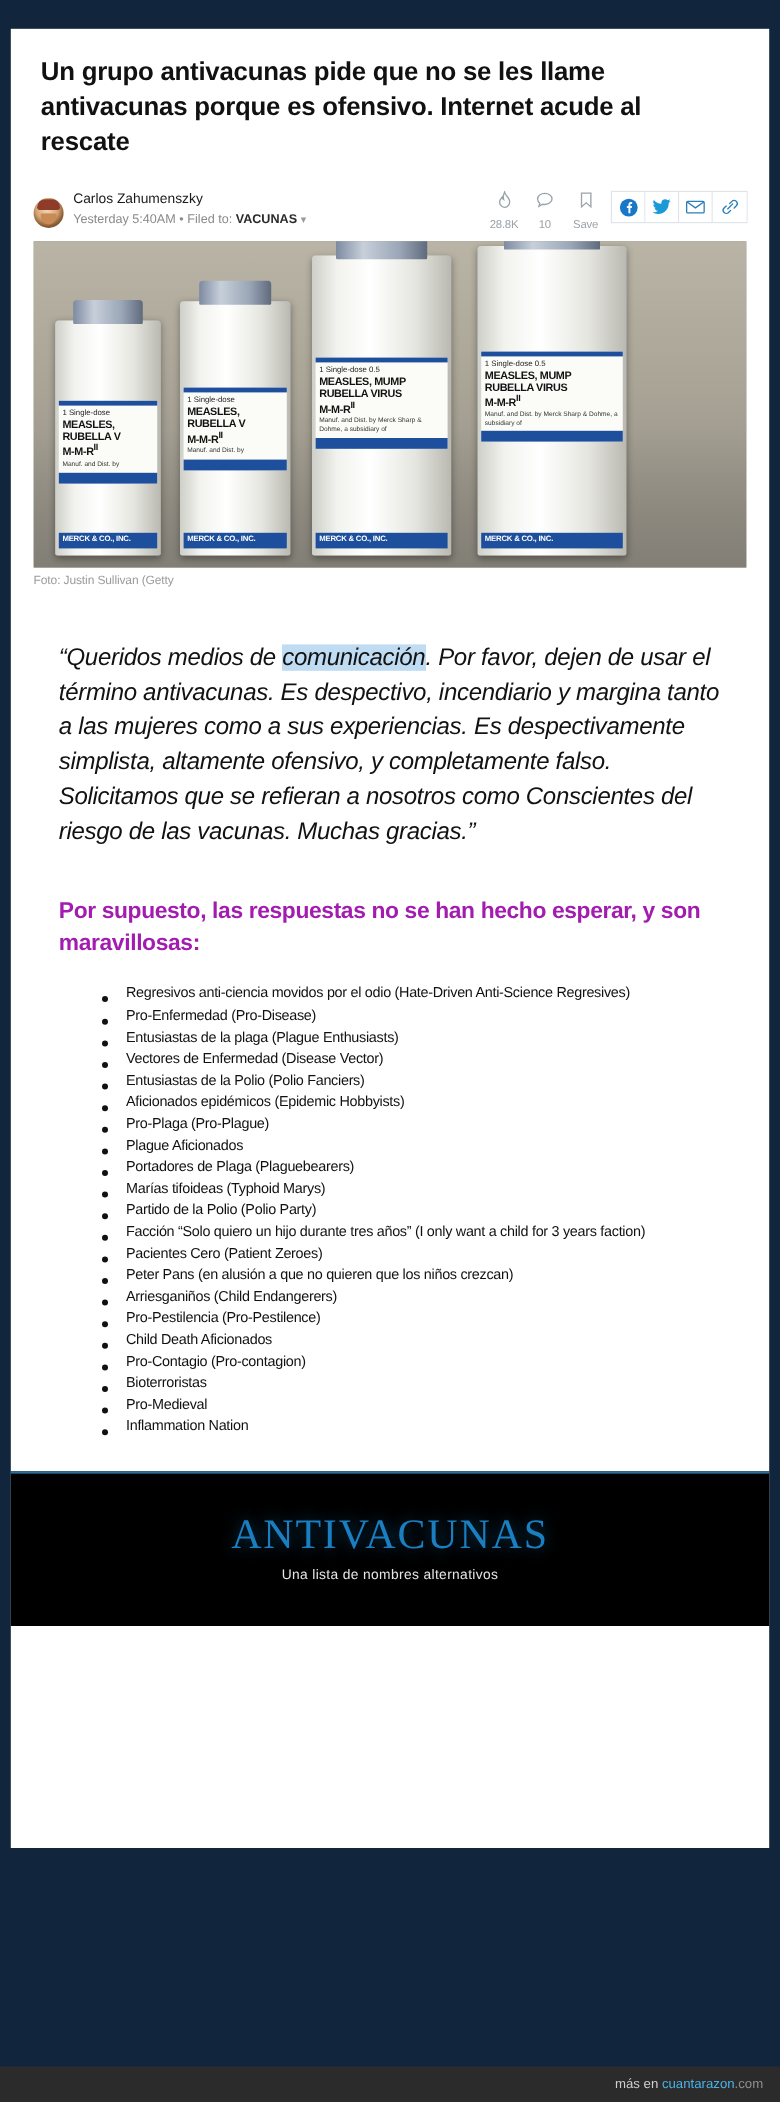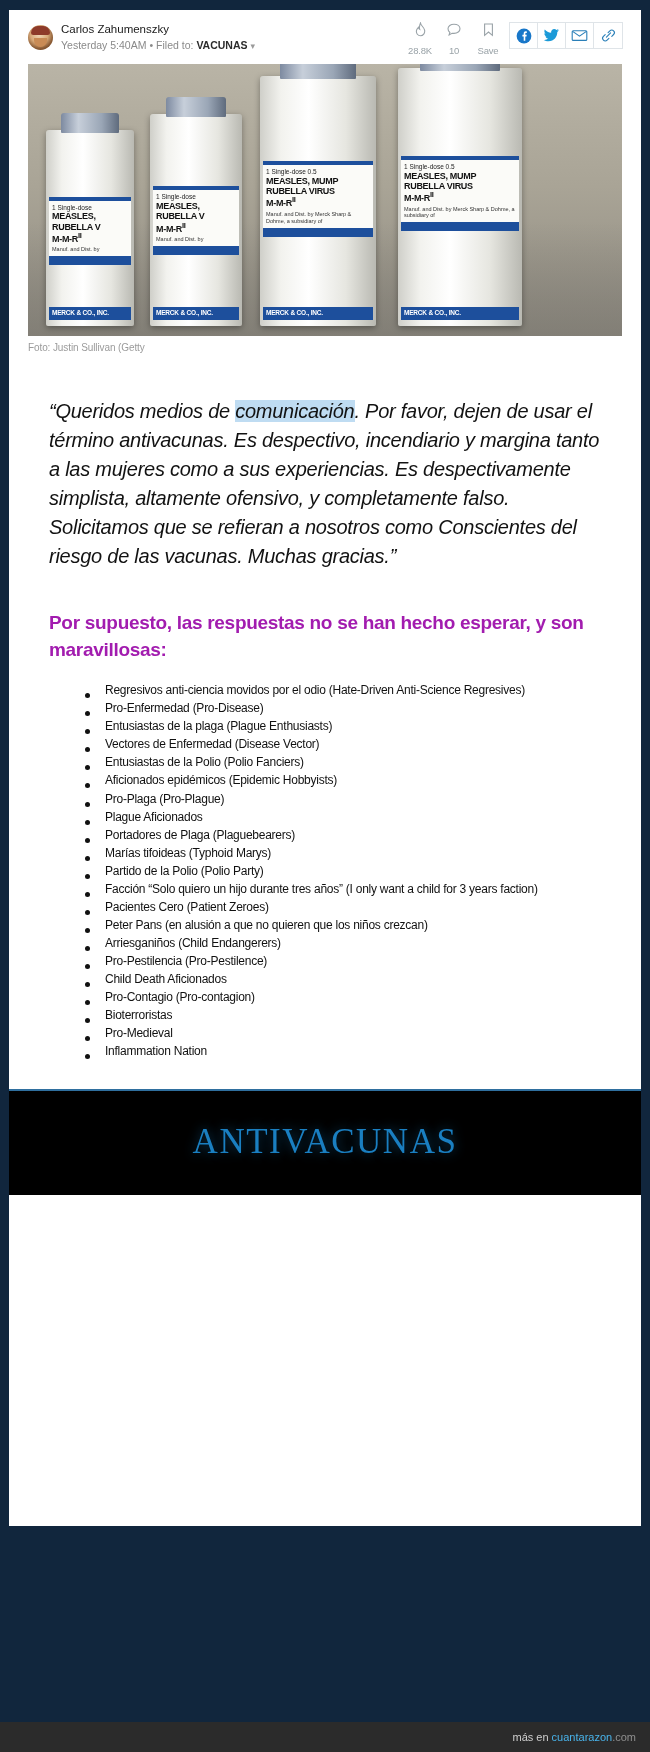--- a/index.html
+++ b/index.html
@@ -44,21 +44,21 @@
 
   
   .byline-row {
     display: flex;
     align-items: flex-start;
     justify-content: space-between;
     padding: 12px 18px 0 19px;
   }
   .byline-left {
     display: flex;
-    align-items: center;
+    align-items: flex-end;
     gap: 8px;
   }
   .avatar {
     width: 25px; height: 25px;
     border-radius: 50%;
     background: radial-gradient(circle at 45% 38%, #f0d8b8 0%, #d8a978 42%, #8a5a33 68%, #5d3a1e 100%);
     flex: 0 0 auto;
     position: relative;
     overflow: hidden;
     margin-top: 1px;
@@ -301,20 +301,21 @@
   .footer-text .brand { color: #49b3ea; }
   .footer-text .brand .dim { color: #8f8f8f; }
 </style>
 </head>
 <body>
 
 <div id="page">
   <div class="frame">
     <div class="card">
 
+      <h1 class="headline">Un grupo antivacunas pide que no se les llame antivacunas porque es ofensivo. Internet acude al rescate</h1>
 
       <div class="byline-row">
         <div class="byline-left">
           <div class="avatar"></div>
           <div>
             <div class="author-name">Carlos Zahumenszky</div>
             <div class="byline-meta">
               <span>Yesterday 5:40AM</span><span class="dot-sep">•</span><span>Filed to:</span>
               <span class="tag">VACUNAS</span><span class="chev">▾</span>
             </div>
@@ -455,20 +456,21 @@
           <li>Pro-Contagio (Pro-contagion)</li>
           <li>Bioterroristas</li>
           <li>Pro-Medieval</li>
           <li>Inflammation Nation</li>
         </ul>
 
       <div class="list-tail"></div>
 
       <div class="banner">
         <div class="banner-title">ANTIVACUNAS</div>
+        <div class="banner-sub">Una lista de nombres alternativos</div>
       </div>
 
     </div>
   </div>
 
   <div class="footer">
     <div class="footer-text"><span>más en </span><span class="brand"><span>cuantarazon</span><span class="dim">.com</span></span></div>
   </div>
 </div>
 

